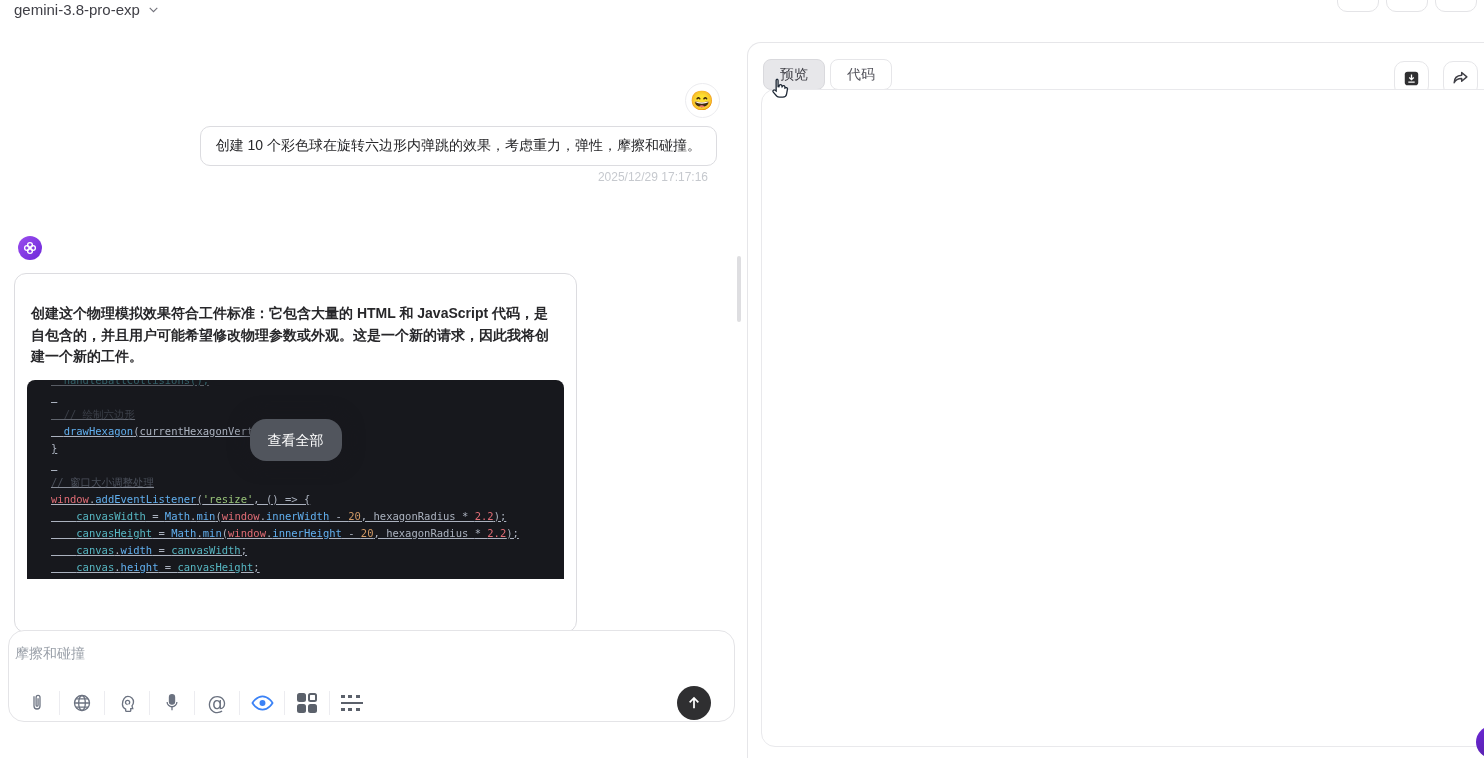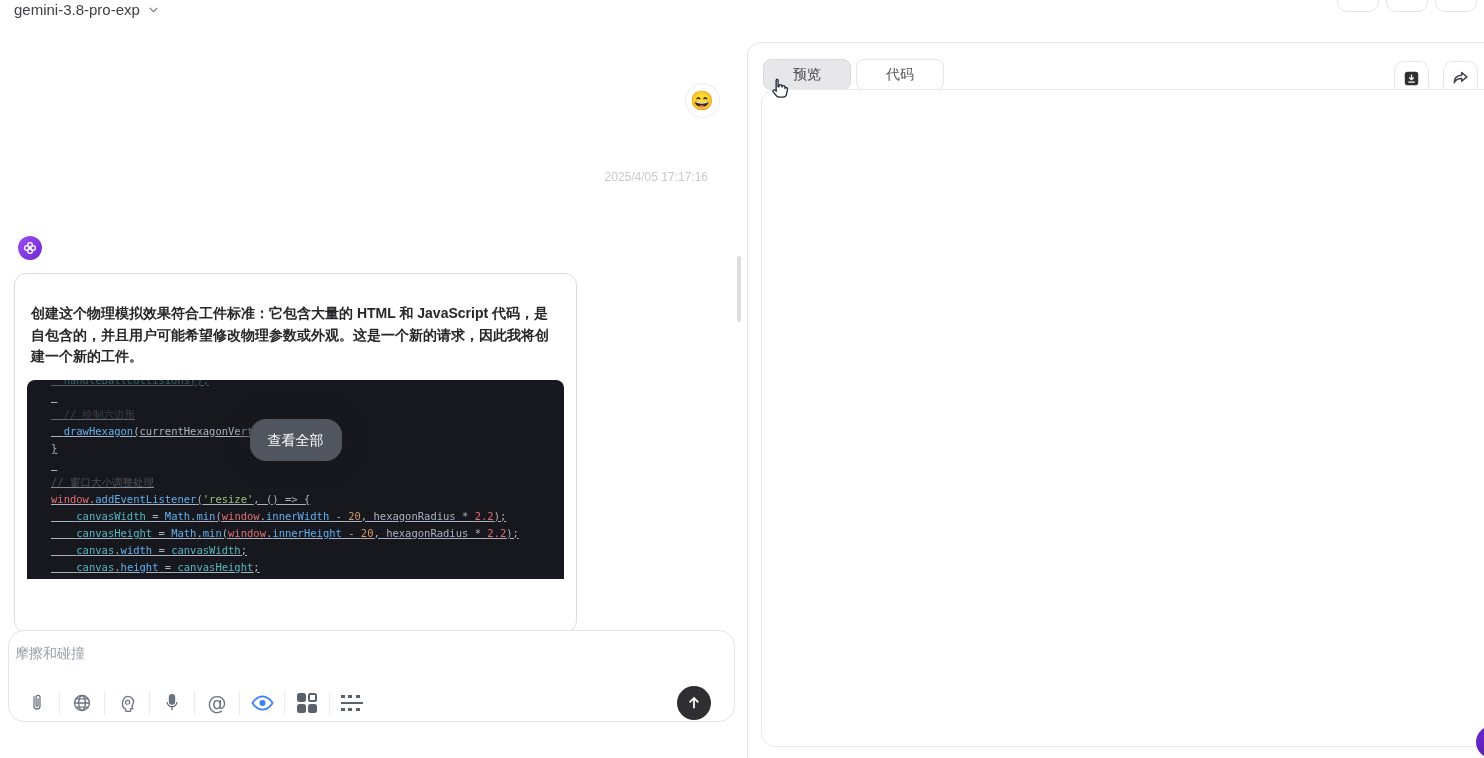--- a/index.html
+++ b/index.html
@@ -51,21 +51,21 @@
   .dash-row.solid{background:#5b616b;}
   .send-btn{position:absolute;left:668px;top:55px;width:34px;height:34px;border-radius:50%;background:#2f2f31;
             display:flex;align-items:center;justify-content:center;cursor:pointer;}
   .footer-note{position:absolute;left:0;top:738px;width:747px;text-align:center;font-size:12px;color:#b7bcc3;}
   .chat-scrollbar{position:absolute;left:737px;top:256px;width:4px;height:66px;border-radius:2px;background:#dedee1;}
 
   
   .artifact-panel{position:absolute;left:747px;top:42px;width:737px;height:716px;background:#fff;
                   border-top:1px solid #e6e6e9;border-left:1px solid #e6e6e9;border-top-left-radius:14px;}
   .tabs{position:absolute;left:15px;top:16px;display:flex;gap:5px;}
-  .tab{height:31px;box-sizing:border-box;padding:0 29px;display:flex;align-items:center;font-size:14px;
+  .tab{height:31px;box-sizing:border-box;padding:0 16px;display:flex;align-items:center;font-size:14px;
        border-radius:8px;cursor:pointer;}
   .tab.active{background:#e7e7ea;border:1px solid #d9d9dd;color:#3f3f46;}
   .tab.inactive{background:#fff;border:1px solid #e6e6e9;color:#52525b;}
   .panel-action{position:absolute;top:18px;width:35px;height:35px;box-sizing:border-box;border:1px solid #e6e6e9;
                 border-radius:10px;background:#fff;display:flex;align-items:center;justify-content:center;cursor:pointer;}
   .preview-card{position:absolute;left:13px;top:46px;width:745px;height:658px;box-sizing:border-box;
                 border:1px solid #e9e9ec;border-radius:14px;background:#fff;}
   .fab-partial{position:absolute;left:1476px;top:726px;width:32px;height:32px;border-radius:50%;
                background:linear-gradient(135deg,#6d28d9,#4c1d95);z-index:9;}
   .cursor{position:absolute;left:768px;top:76px;z-index:30;pointer-events:none;}
@@ -83,21 +83,24 @@
         </svg>
     </span>
   </div>
   <div class="win-stub" style="left:1337px"></div>
   <div class="win-stub" style="left:1386px"></div>
   <div class="win-stub" style="left:1435px"></div>
 
   <div class="user-avatar">
     <span>😄</span>
   </div>
-  <div class="timestamp">2025/4/05 17:17:16</div>
+  <div class="user-bubble">
+    <span>创建 10 个彩色球在旋转六边形内弹跳的效果，考虑重力，弹性，摩擦和碰撞。</span>
+  </div>
+  <div class="timestamp">2025/12/29 17:17:16</div>
 
   <div class="assistant-avatar">
     <span>
       <svg width="16" height="16" viewBox="0 0 24 24" fill="none" stroke="#ffffff" stroke-width="2">
         <circle cx="12" cy="7.5" r="3.6"></circle>
           <circle cx="16.5" cy="12" r="3.6"></circle>
         <circle cx="12" cy="16.5" r="3.6"></circle>
           <circle cx="7.5" cy="12" r="3.6"></circle>
       </svg>
     </span>

